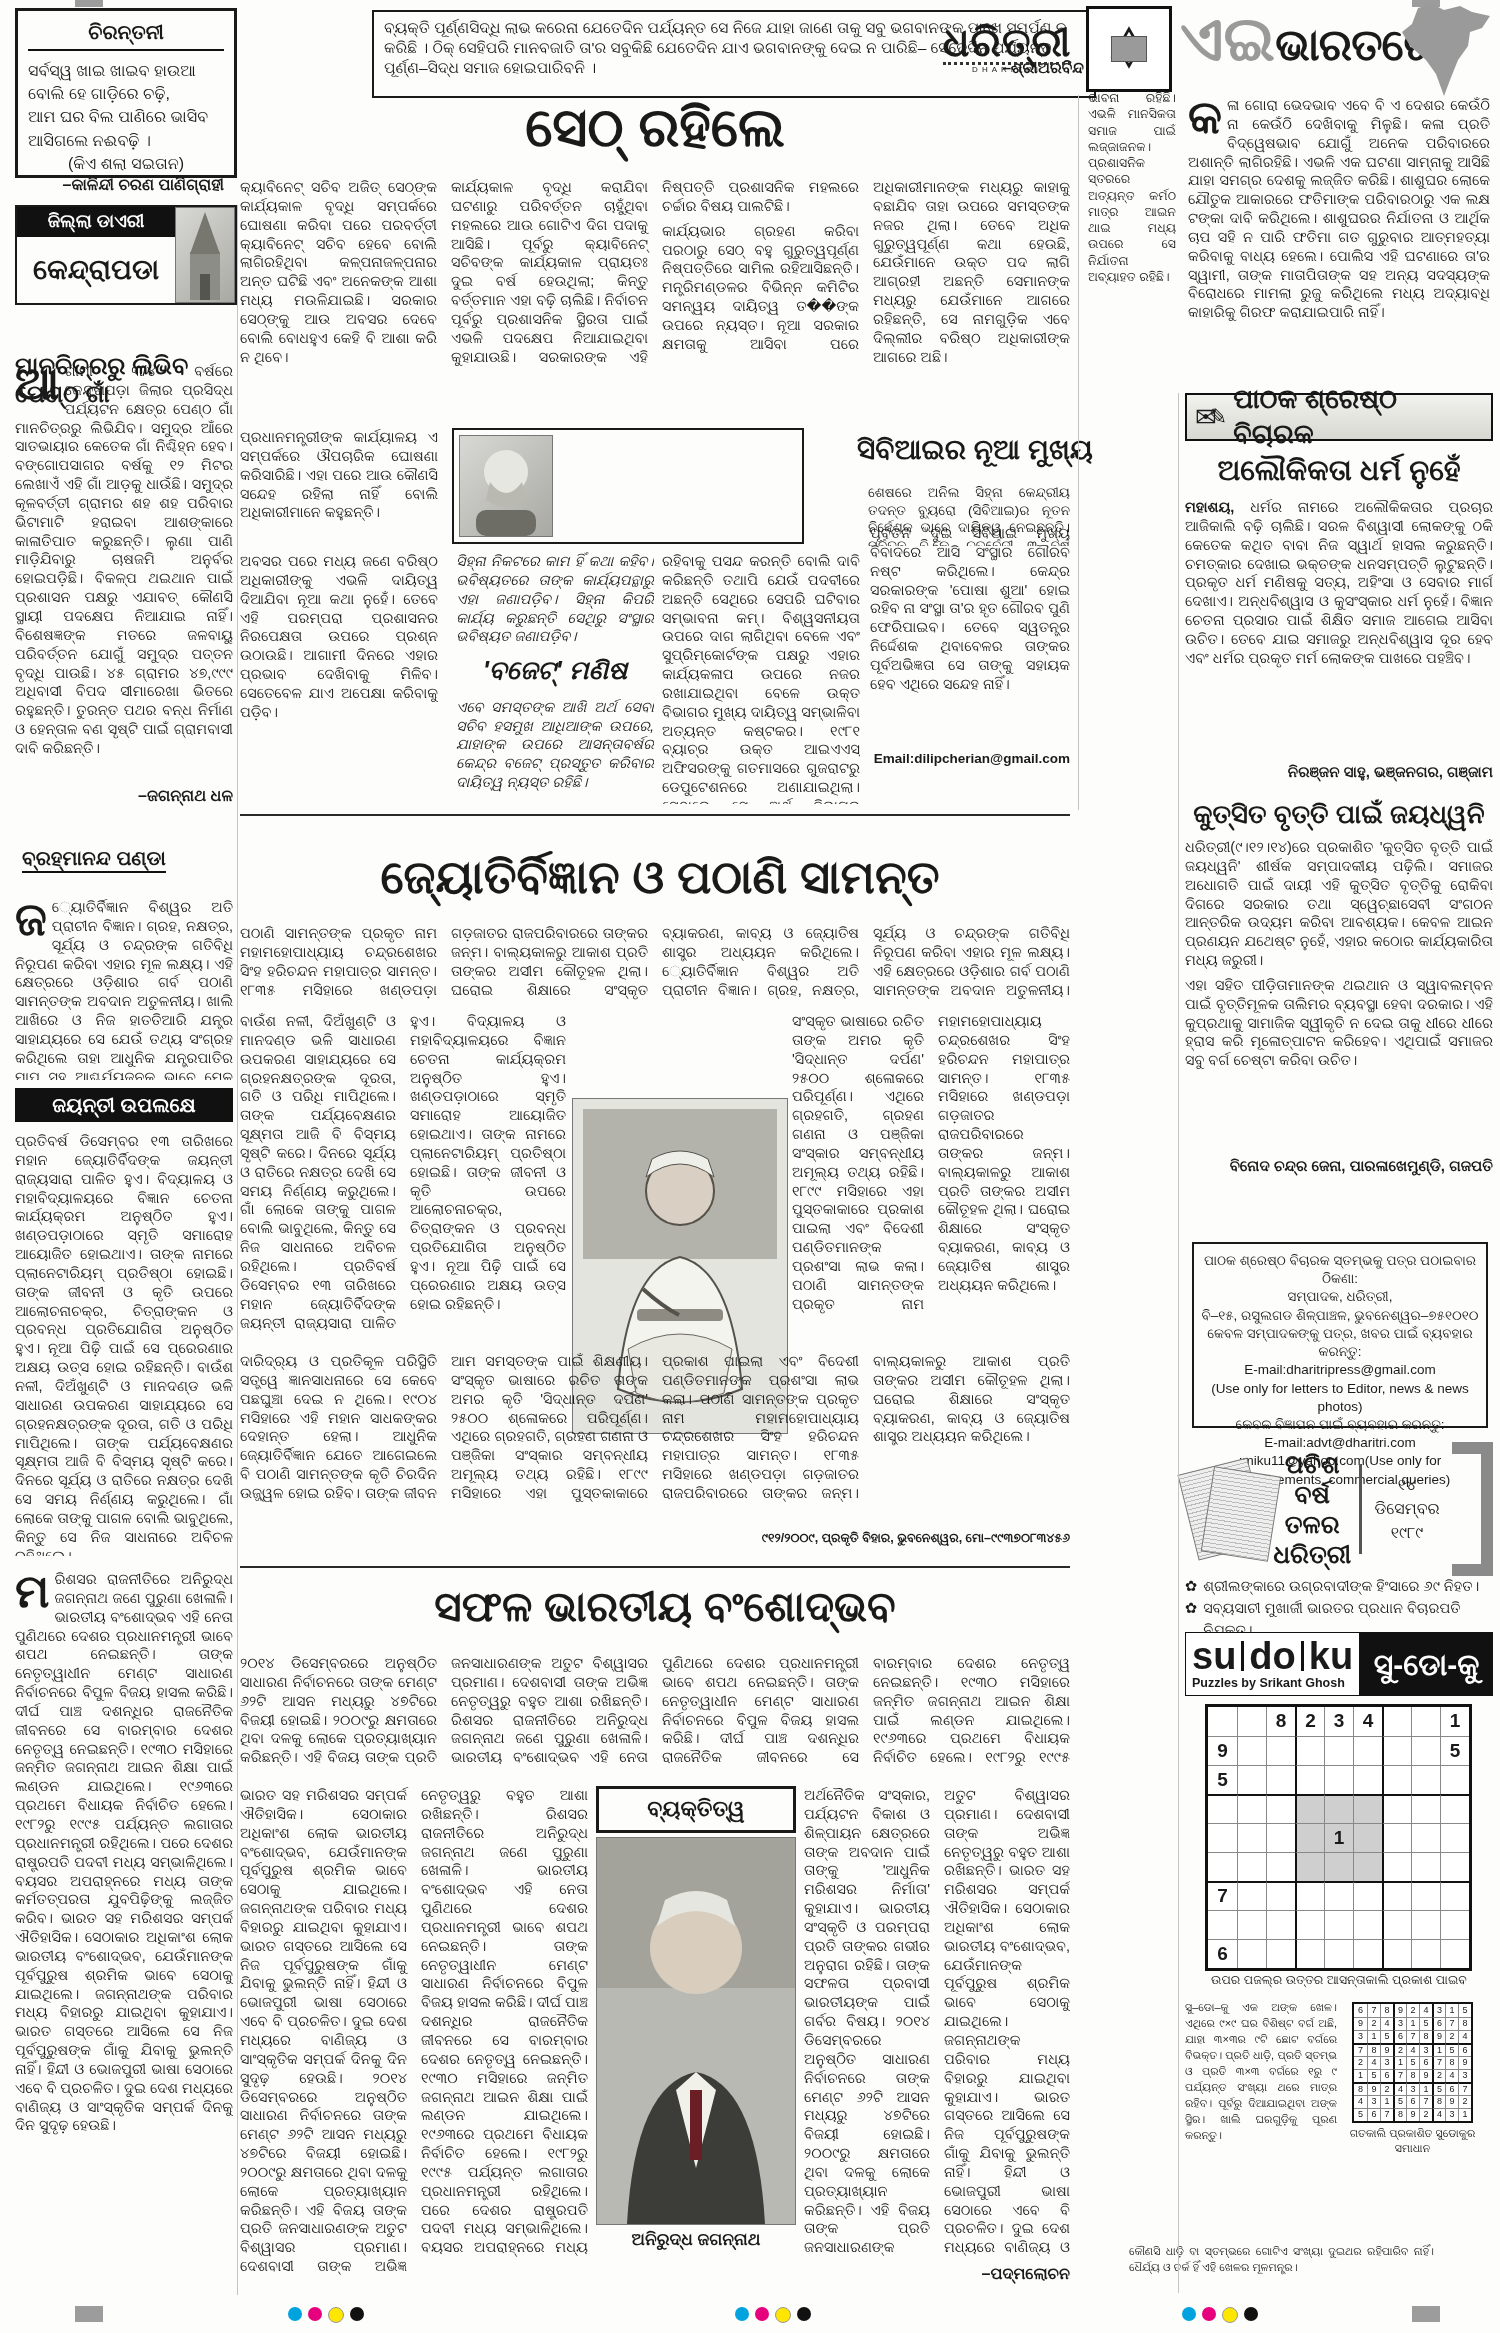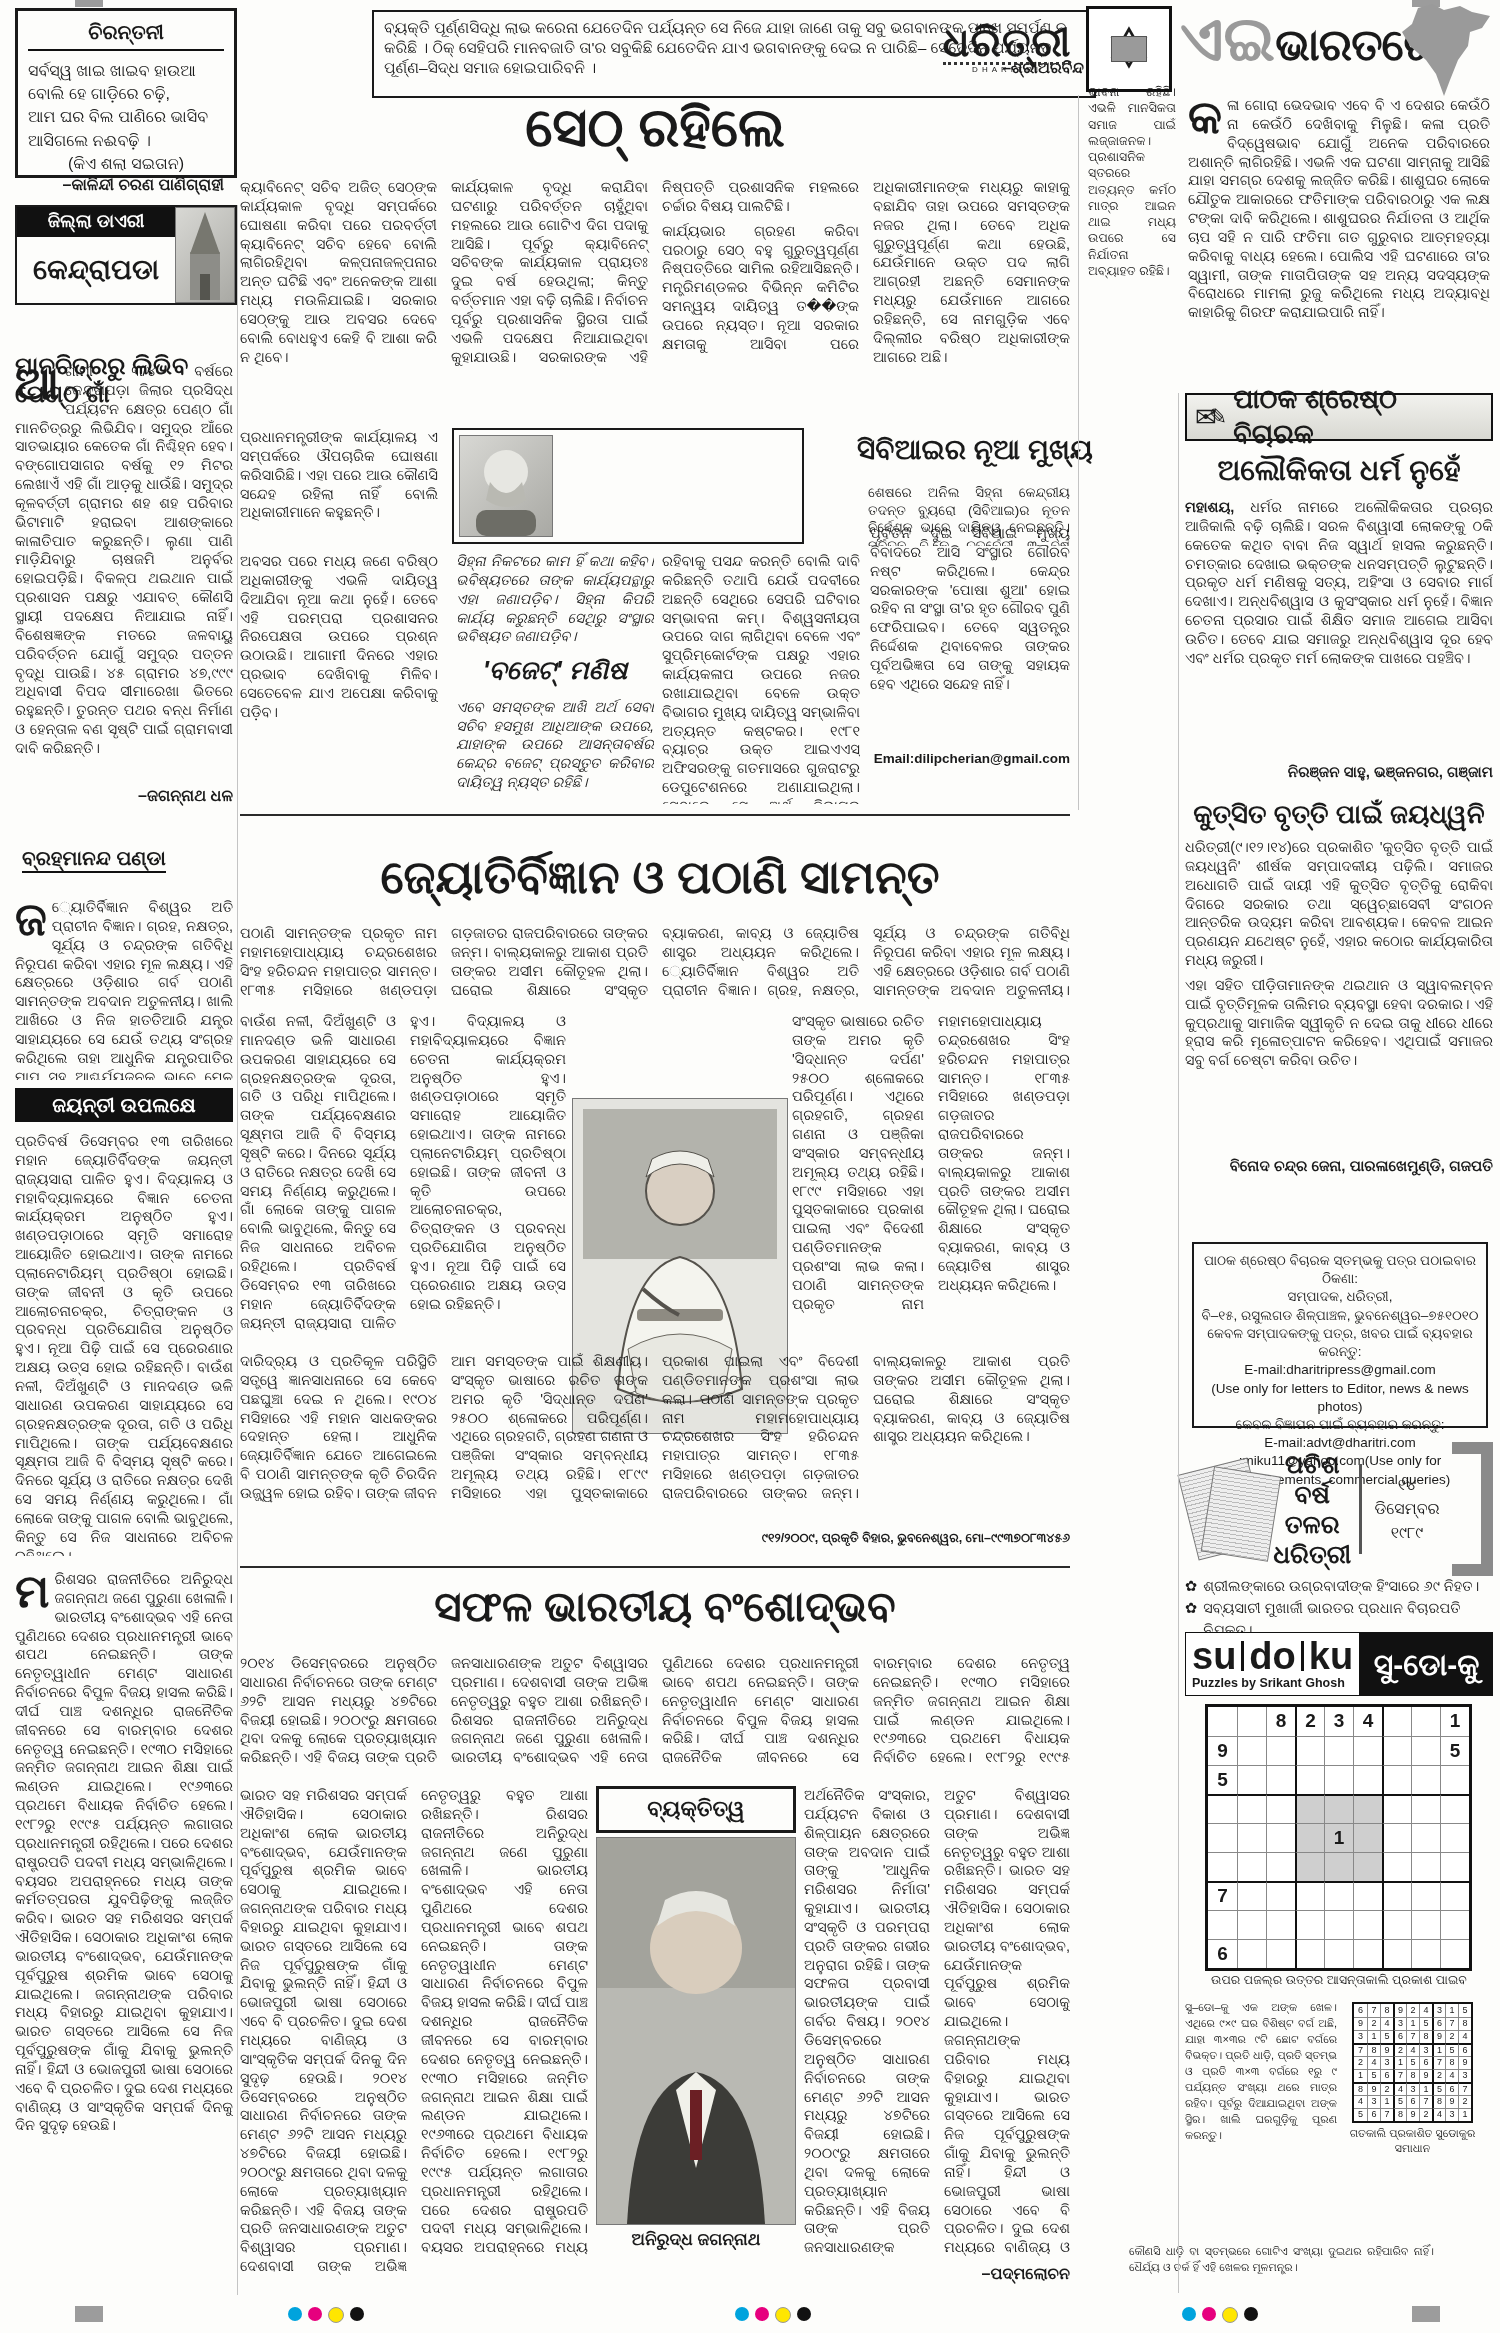--- a/index.html
+++ b/index.html
@@ -101,21 +101,21 @@
     <span class="pic"></span>
   </div>
 
   <div class="abs" style="left:1180px;top:8px;width:230px;height:80px;white-space:nowrap;">
     <span class="eib-big">ଏଇ</span><span class="eib-main">ଭାରତରେ</span>
   </div>
   <svg class="abs" style="left:1398px;top:2px;" width="98" height="100" viewBox="0 0 98 100">
     <polygon points="20,6 34,2 46,8 62,4 74,10 92,14 84,26 72,30 70,44 60,58 52,78 46,94 38,72 28,58 12,44 4,30 14,22" fill="#9a9a9a"></polygon>
   </svg>
 
-  <div class="abs just small" style="left:1088px;top:84px;width:88px;height:284px;">
+  <div class="abs just small" style="left:1088px;top:90px;width:88px;height:284px;">
     <span>ଭାବନା ରହିଛି। ଏଭଳି ମାନସିକତା ସମାଜ ପାଇଁ ଲଜ୍ଜାଜନକ। ପ୍ରଶାସନିକ ସ୍ତରରେ ଅତ୍ୟନ୍ତ କର୍ମଠ ମାତ୍ର ଆଇନ ଥାଇ ମଧ୍ୟ ଉପରେ ସେ ନିର୍ଯାତନା ଅବ୍ୟାହତ ରହିଛି।</span>
   </div>
   <div class="abs just" style="left:1188px;top:96px;width:302px;height:288px;">
     <span class="dropcap">କ</span>
     <span>ଳା ଗୋରା ଭେଦଭାବ ଏବେ ବି ଏ ଦେଶର କେଉଁଠି ନା କେଉଁଠି ଦେଖିବାକୁ ମିଳୁଛି। କଳା ପ୍ରତି ବିଦ୍ୱେଷଭାବ ଯୋଗୁଁ ଅନେକ ପରିବାରରେ ଅଶାନ୍ତି ଲାଗିରହିଛି। ଏଭଳି ଏକ ଘଟଣା ସାମ୍ନାକୁ ଆସିଛି ଯାହା ସମଗ୍ର ଦେଶକୁ ଲଜ୍ଜିତ କରିଛି। ଶାଶୁଘର ଲୋକେ ଯୌତୁକ ଆକାରରେ ଫତିମାଙ୍କ ପରିବାରଠାରୁ ଏକ ଲକ୍ଷ ଟଙ୍କା ଦାବି କରିଥିଲେ। ଶାଶୁଘରର ନିର୍ଯାତନା ଓ ଆର୍ଥିକ ଚାପ ସହି ନ ପାରି ଫତିମା ଗତ ଗୁରୁବାର ଆତ୍ମହତ୍ୟା କରିବାକୁ ବାଧ୍ୟ ହେଲେ। ପୋଲିସ ଏହି ଘଟଣାରେ ତା'ର ସ୍ୱାମୀ, ତାଙ୍କ ମାତାପିତାଙ୍କ ସହ ଅନ୍ୟ ସଦସ୍ୟଙ୍କ ବିରୋଧରେ ମାମଲା ରୁଜୁ କରିଥିଲେ ମଧ୍ୟ ଅଦ୍ୟାବଧି କାହାରିକୁ ଗିରଫ କରାଯାଇପାରି ନାହିଁ।</span>
   </div>
 
   <div class="abs boxed" style="left:15px;top:205px;width:218px;height:96px;display:flex;justify-content:space-between;">
     <div style="flex:1;display:flex;flex-direction:column;">
       <div class="blackbar" style="height:30px;font-size:18px;font-weight:bold;">ଜିଲ୍ଲା ଡାଏରୀ</div>

